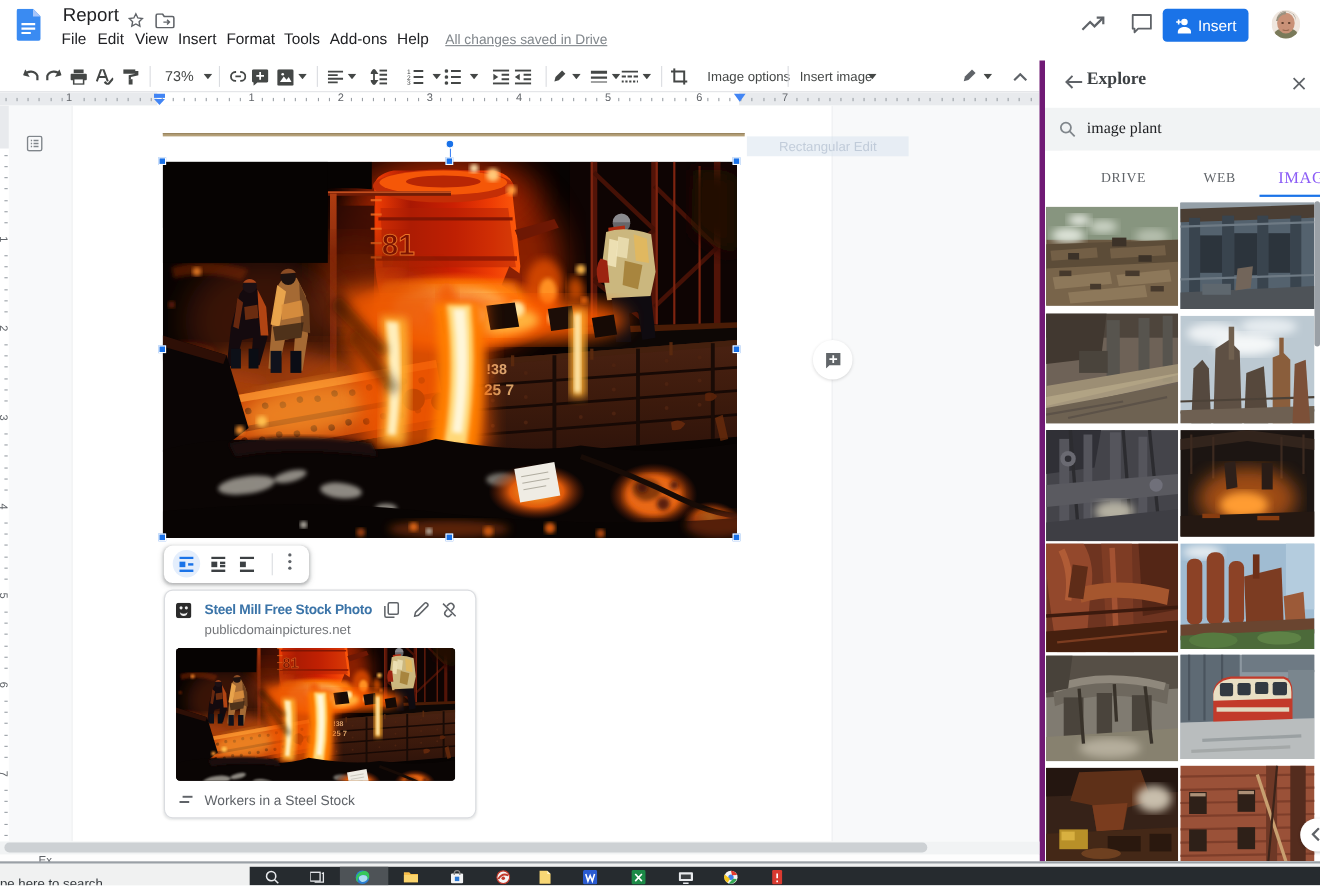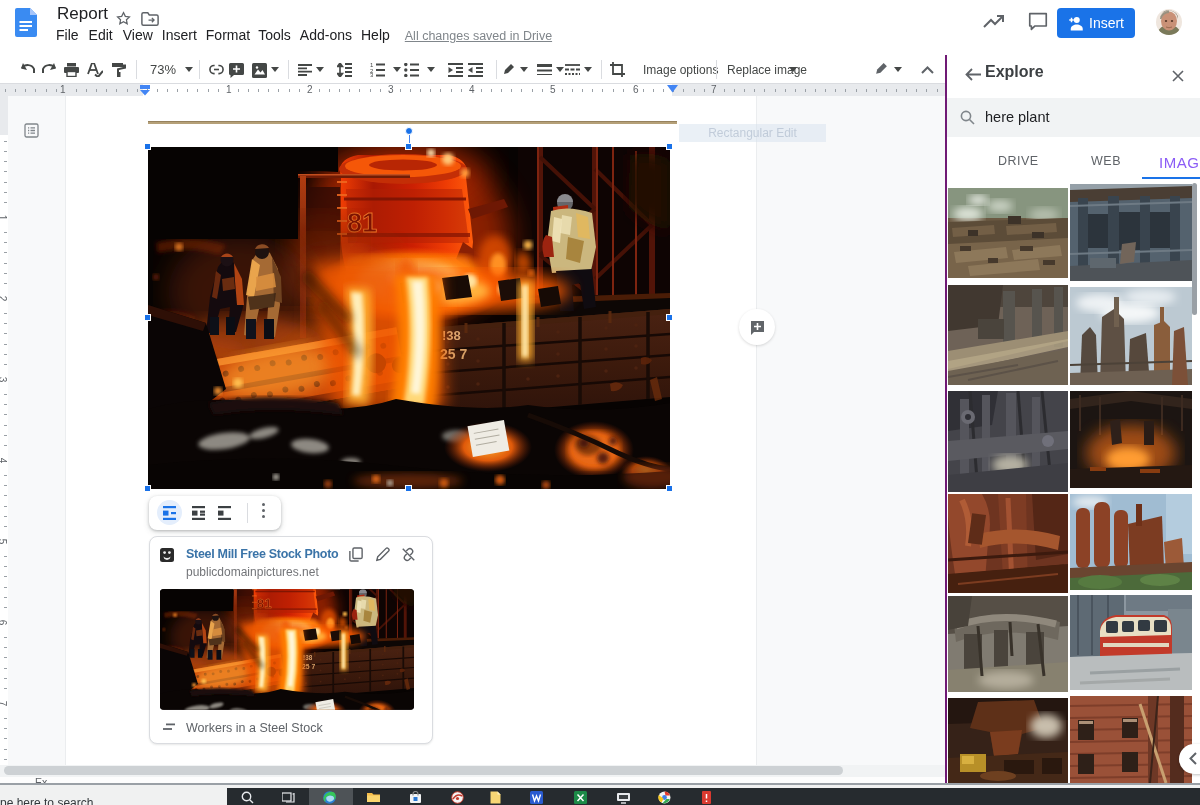--- a/index.html
+++ b/index.html
@@ -196,21 +196,21 @@
       <path d="M0 0 h8 L4 5 z" fill="#444746"></path>
     </svg>
     <div class="abs" style="left:601px;top:5px;width:1px;height:19px;background:#dadce0;"></div>
     <svg class="abs" style="left:610px;top:7px;" width="15" height="15" viewBox="0 0 15 15">
       <g fill="none" stroke="#444746" stroke-width="1.8">
         <path d="M3 0 V12 H15 M0 3 H12 V15"></path>
       </g>
     </svg>
     <div class="abs" style="left:643px;top:8px;font-size:12px;color:#444746;">Image options</div>
     <div class="abs" style="left:716px;top:5px;width:1px;height:19px;background:#dadce0;"></div>
-    <div class="abs" style="left:727px;top:8px;font-size:12px;color:#444746;">Replace image</div>
+    <div class="abs" style="left:727px;top:8px;font-size:12px;color:#444746;">Insert image</div>
     <svg class="abs" style="left:789px;top:12px;" width="8" height="5" viewBox="0 0 8 5">
       <path d="M0 0 h8 L4 5 z" fill="#444746"></path>
     </svg>
     <svg class="abs" style="left:875px;top:7px;" width="13" height="14" viewBox="0 0 12 13">
       <path d="M8 1 l3 3 L5 10 l-4 1 1-4 z" fill="#5f6368"></path>
     </svg>
     <svg class="abs" style="left:894px;top:12px;" width="8" height="5" viewBox="0 0 8 5">
       <path d="M0 0 h8 L4 5 z" fill="#444746"></path>
     </svg>
     <svg class="abs" style="left:921px;top:11px;" width="13" height="8" viewBox="0 0 13 8">
@@ -474,34 +474,34 @@
     <div class="abs" style="left:4px;top:703.1px;width:3px;height:1px;background:#9aa0a6;"></div>
     <div class="abs" style="left:0px;top:116px;font-size:10px;color:#5f6368;transform:rotate(90deg);">1</div>
     <div class="abs" style="left:0px;top:197px;font-size:10px;color:#5f6368;transform:rotate(90deg);">2</div>
     <div class="abs" style="left:0px;top:278px;font-size:10px;color:#5f6368;transform:rotate(90deg);">3</div>
     <div class="abs" style="left:0px;top:359px;font-size:10px;color:#5f6368;transform:rotate(90deg);">4</div>
     <div class="abs" style="left:0px;top:440px;font-size:10px;color:#5f6368;transform:rotate(90deg);">5</div>
     <div class="abs" style="left:0px;top:521px;font-size:10px;color:#5f6368;transform:rotate(90deg);">6</div>
     <div class="abs" style="left:0px;top:602px;font-size:10px;color:#5f6368;transform:rotate(90deg);">7</div>
   </div>
 
-<div class="abs" id="panel" style="left:945px;top:55px;width:255px;height:728px;background:#fff;border-left:2px solid #701a75;overflow:hidden;">
+<div class="abs" id="panel" style="left:945px;top:55px;width:255px;height:728px;background:#fff;border-left:5px solid #701a75;overflow:hidden;font-family:Liberation Serif, serif;">
   <svg class="abs" style="left:18px;top:13px;" width="16" height="13" viewBox="0 0 16 13" fill="none" stroke="#5f6368" stroke-width="1.8">
       <path d="M16 6.5 H1.5 M7 1 L1.5 6.5 L7 12"></path>
     </svg>
   <div class="abs" style="left:38px;top:8px;font-size:16px;font-weight:bold;color:#3c4043;">Explore</div>
   <svg class="abs" style="left:225px;top:15px;" width="12" height="12" viewBox="0 0 12 12" stroke="#5f6368" stroke-width="1.6">
       <path d="M1 1 L11 11 M11 1 L1 11"></path>
     </svg>
   <div class="abs" style="left:0;top:43px;width:255px;height:39px;background:#f1f3f4;">
     <svg class="abs" style="left:13px;top:12px;" width="15" height="15" viewBox="0 0 15 15" fill="none" stroke="#80868b" stroke-width="1.6">
         <circle cx="6" cy="6" r="4.6"></circle>
         <path d="M9.5 9.5 L14 14"></path>
       </svg>
-    <div class="abs" style="left:38px;top:11px;font-size:14.5px;color:#202124;">here plant</div>
+    <div class="abs" style="left:38px;top:11px;font-size:14.5px;color:#202124;">image plant</div>
   </div>
   <div class="abs" style="left:16px;top:82px;width:255px;height:42px;background:#fff;">
     <div class="abs" style="left:35px;top:17px;font-size:12.5px;color:#5f6368;letter-spacing:0.5px;">DRIVE</div>
     <div class="abs" style="left:128px;top:17px;font-size:12.5px;color:#5f6368;letter-spacing:0.5px;">WEB</div>
     <div class="abs" style="left:196px;top:17px;font-size:15px;color:#8b5cf6;letter-spacing:0.5px;">IMAGES</div>
     <div class="abs" style="left:179px;top:40px;width:76px;height:2px;background:#1a73e8;"></div>
   </div>
   <div class="abs" id="thumbs" style="left:0;top:126px;width:255px;height:602px;">
 
     <svg class="abs" style="left:1px;top:7px;" width="120" height="90" viewBox="0 0 120 90">

